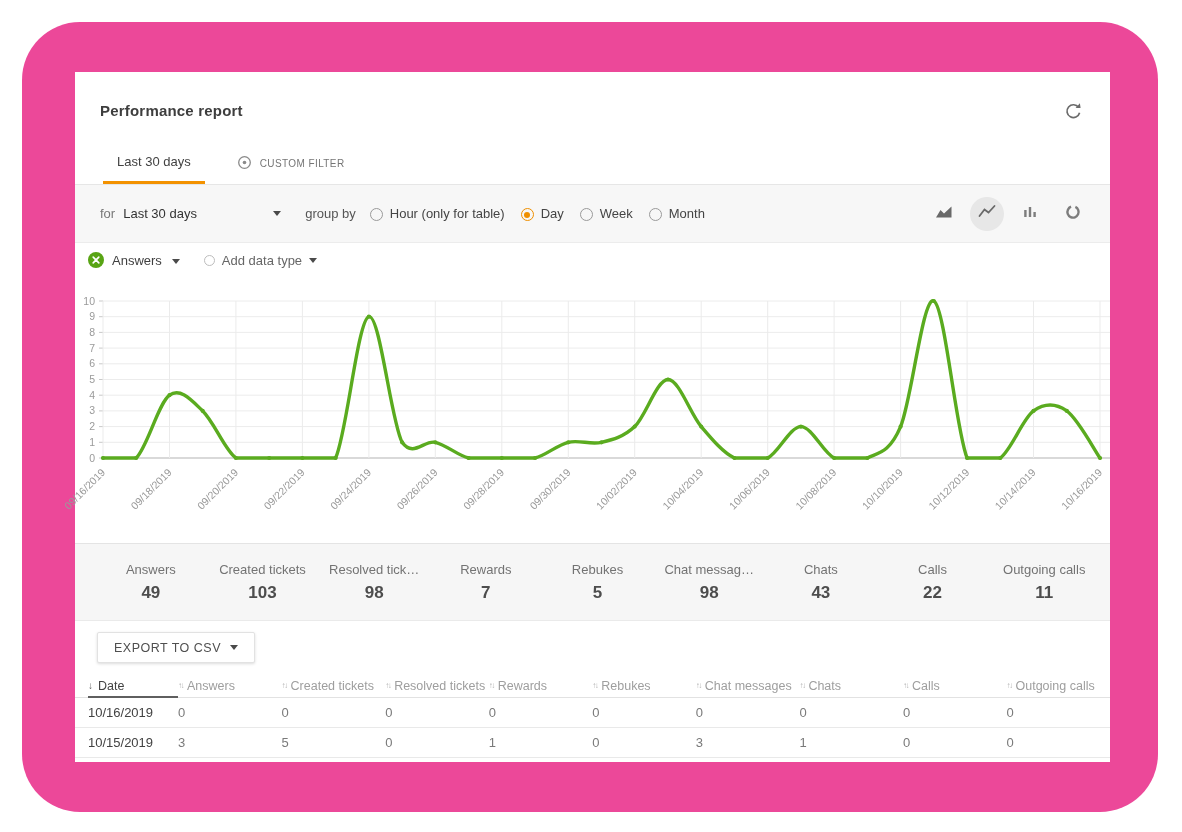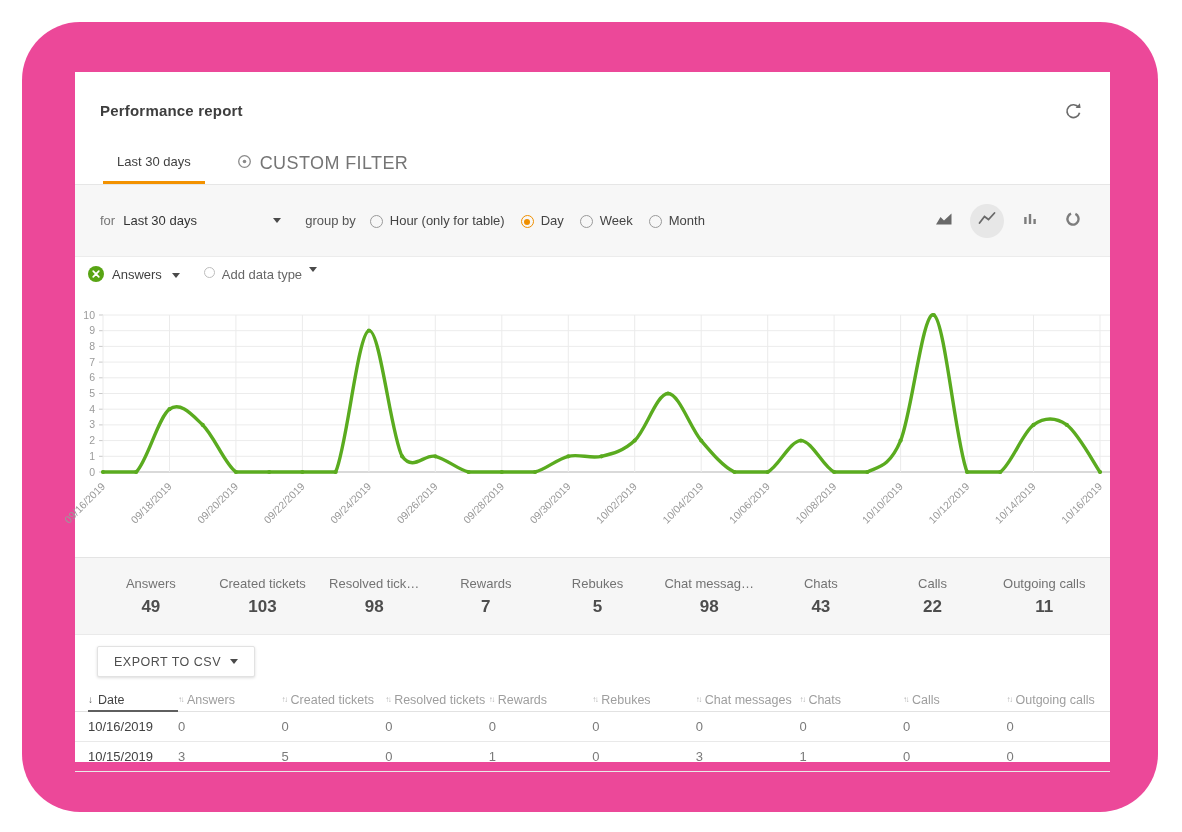--- a/index.html
+++ b/index.html
@@ -10,45 +10,45 @@
   
   .card-header { position:relative; height:70px; flex:0 0 auto; }
   .title { position:absolute; left:25px; top:30px; font-size:15px; font-weight:600; color:#3e3e3e; letter-spacing:.2px; }
   .refresh-btn { position:absolute; right:26px; top:28px; width:22px; height:22px; cursor:pointer; }
 
   
   .tabs { height:42px; display:flex; align-items:stretch; padding-left:28px; flex:0 0 auto; }
   .tab { display:flex; align-items:center; gap:7px; padding:0 14px; font-size:13px; color:#757575; cursor:pointer; }
   .tab.active { color:#424242; border-bottom:3px solid #f39200; }
   .tab .tab-label { white-space:nowrap; }
-  .tab.custom { letter-spacing:.4px; font-size:18px; margin-left:18px;gap:8px; }
-
-  
-  .filter-bar { height:73px; background:#f7f7f7; border-top:1px solid #e6e6e6; border-bottom:1px solid #ececec;
+  .tab.custom { letter-spacing:.4px; font-size:10px; margin-left:18px;gap:8px; }
+
+  
+  .filter-bar { height:59px; background:#f7f7f7; border-top:1px solid #e6e6e6; border-bottom:1px solid #ececec;
                 display:flex; align-items:center; padding:0 20px 0 25px; flex:0 0 auto; font-size:13px; }
   .for-label { color:#777; margin-right:8px; }
   .range-select { display:flex; align-items:center; justify-content:space-between; width:158px; cursor:pointer; }
   .range-value { color:#333; }
   .caret { width:0; height:0; border-left:4.5px solid transparent; border-right:4.5px solid transparent; border-top:5px solid #4a4a4a; }
   .groupby-label { color:#555; margin:0 14px 0 24px; }
   .radios { display:flex; align-items:center; gap:16px; }
   .radio { display:flex; align-items:flex-end; gap:7px; color:#444; cursor:pointer; white-space:nowrap; }
   .rdot { width:13px; height:13px; border-radius:50%; border:1.5px solid #9a9a9a; background:#f7f7f7; position:relative; flex:0 0 auto; }
   .radio.selected .rdot { border-color:#ef8f00; }
   .radio.selected .rdot::after { content:""; position:absolute; left:2.5px; top:2.5px; width:6px; height:6px; border-radius:50%; background:#ef8f00; }
   .chart-icons { margin-left:auto; display:flex; align-items:center; gap:9px; }
   .ct-btn { width:34px; height:34px; border-radius:50%; display:flex; align-items:center; justify-content:center; cursor:pointer; }
   .ct-btn.active { background:#e7e7e7; }
 
   
   .series-bar { height:34px; display:flex; align-items:center; padding-left:13px; gap:8px; font-size:13px; flex:0 0 auto; }
   .chip-x { width:16px; height:16px; flex:0 0 auto; cursor:pointer; }
   .series-label { color:#3f3f3f; }
   .series-caret { margin:2px 6px 0 2px; }
-  .add-type { display:flex; gap:7px; margin-left:10px; color:#666; cursor:pointer; }
+  .add-type { display:flex; align-items:center; gap:7px; margin-left:10px; color:#666; cursor:pointer; }
   .add-circle { width:11px; height:11px; border:1px solid #bdbdbd; border-radius:50%; }
 
   
   .chart-wrap { height:266px; padding-top:14px; flex:0 0 auto; }
   .axis-label { font-size:10.5px; fill:#9a9a9a; font-family:"Liberation Sans", sans-serif; }
 
   
   .summary { height:78px; background:#f6f6f6; border-top:1px solid #e4e4e4; border-bottom:1px solid #eaeaea;
              display:flex; align-items:center; padding:0 10px 0 20px; flex:0 0 auto; }
   .sum-item { flex:1; text-align:center; }

